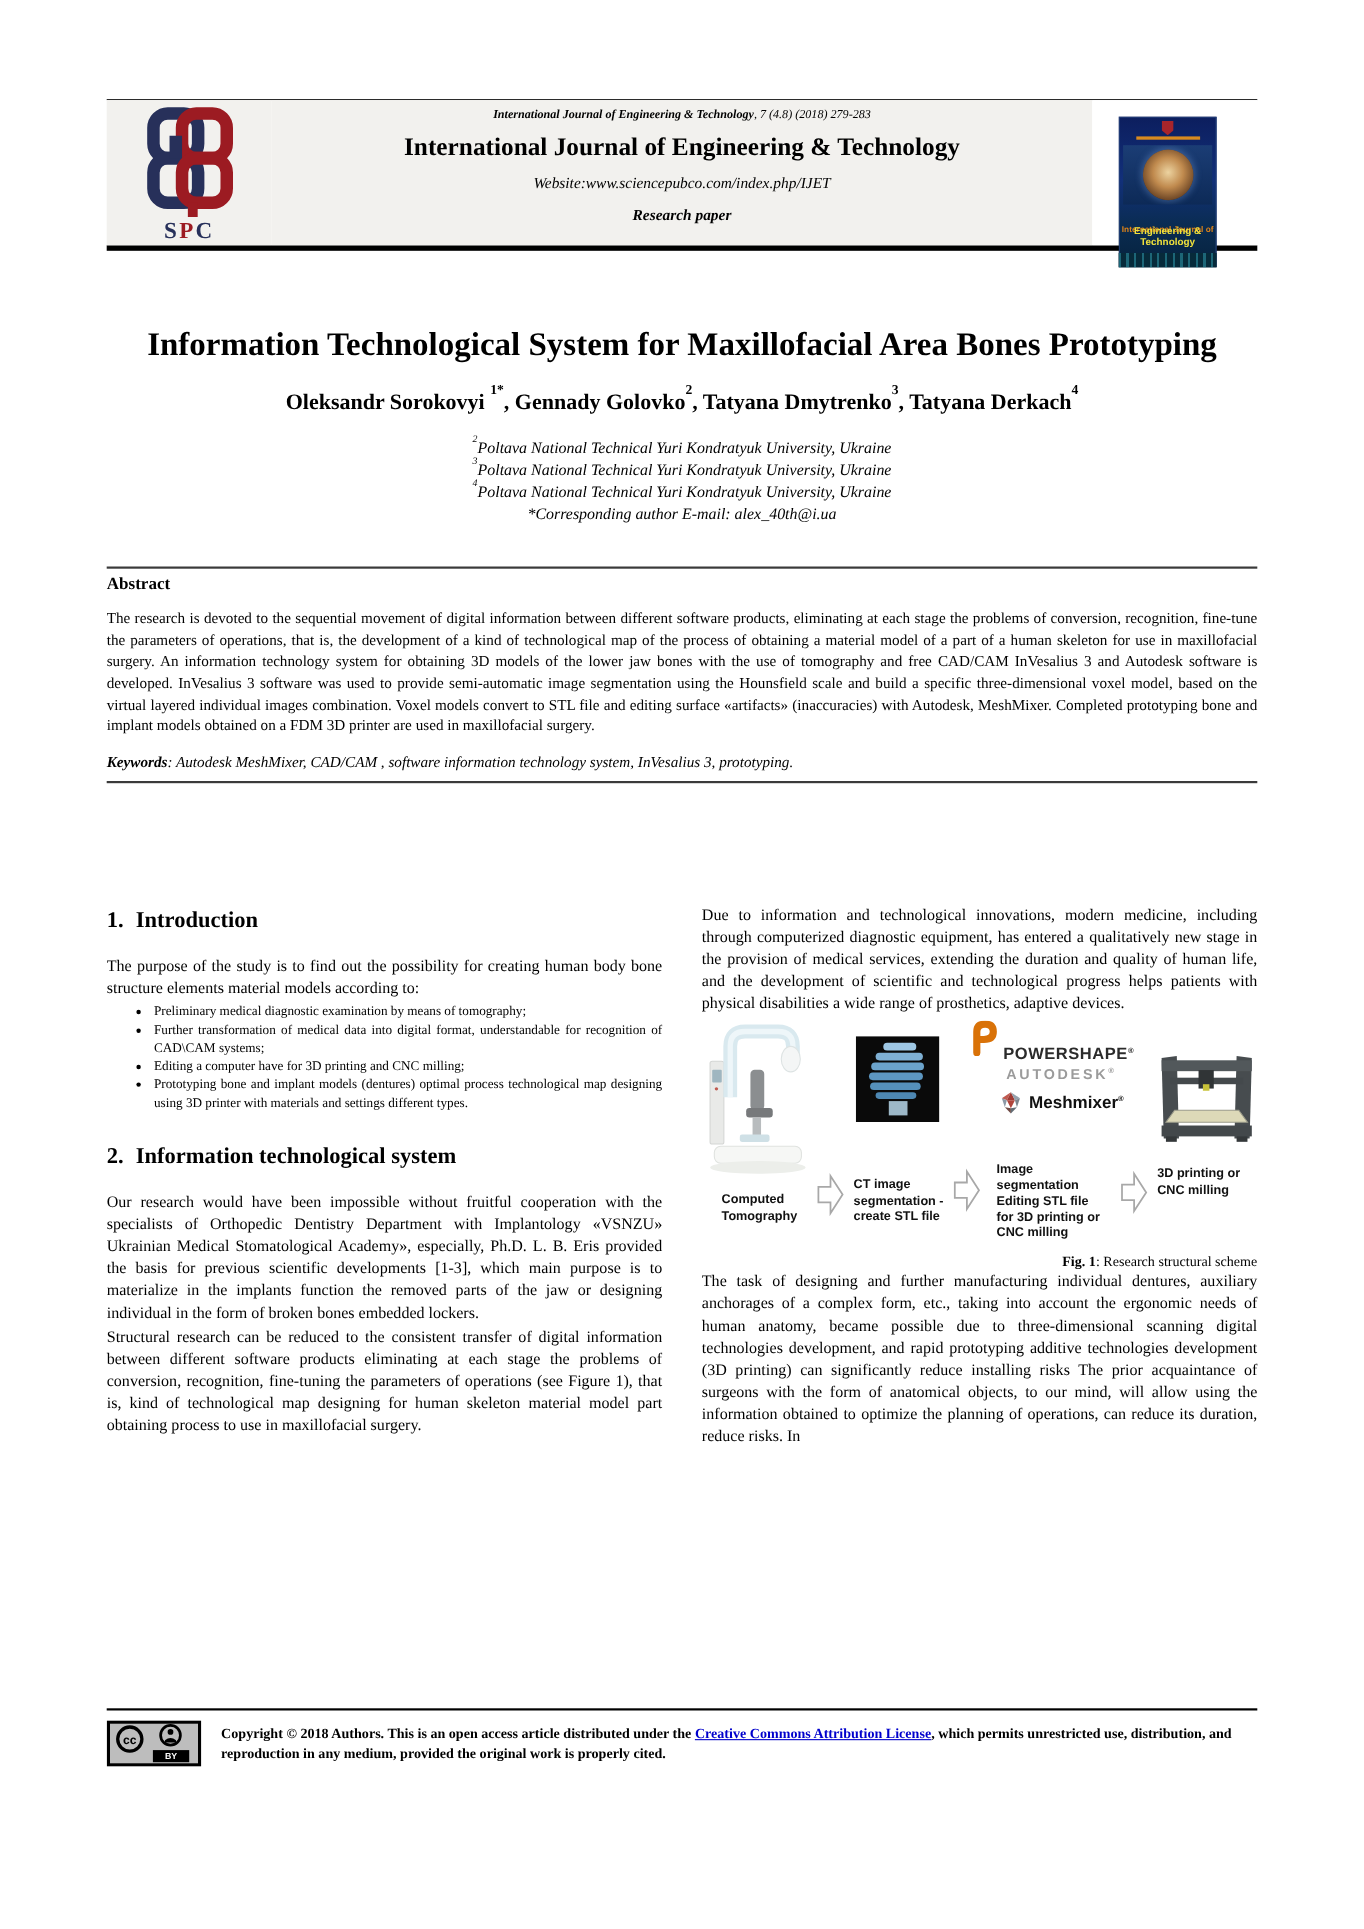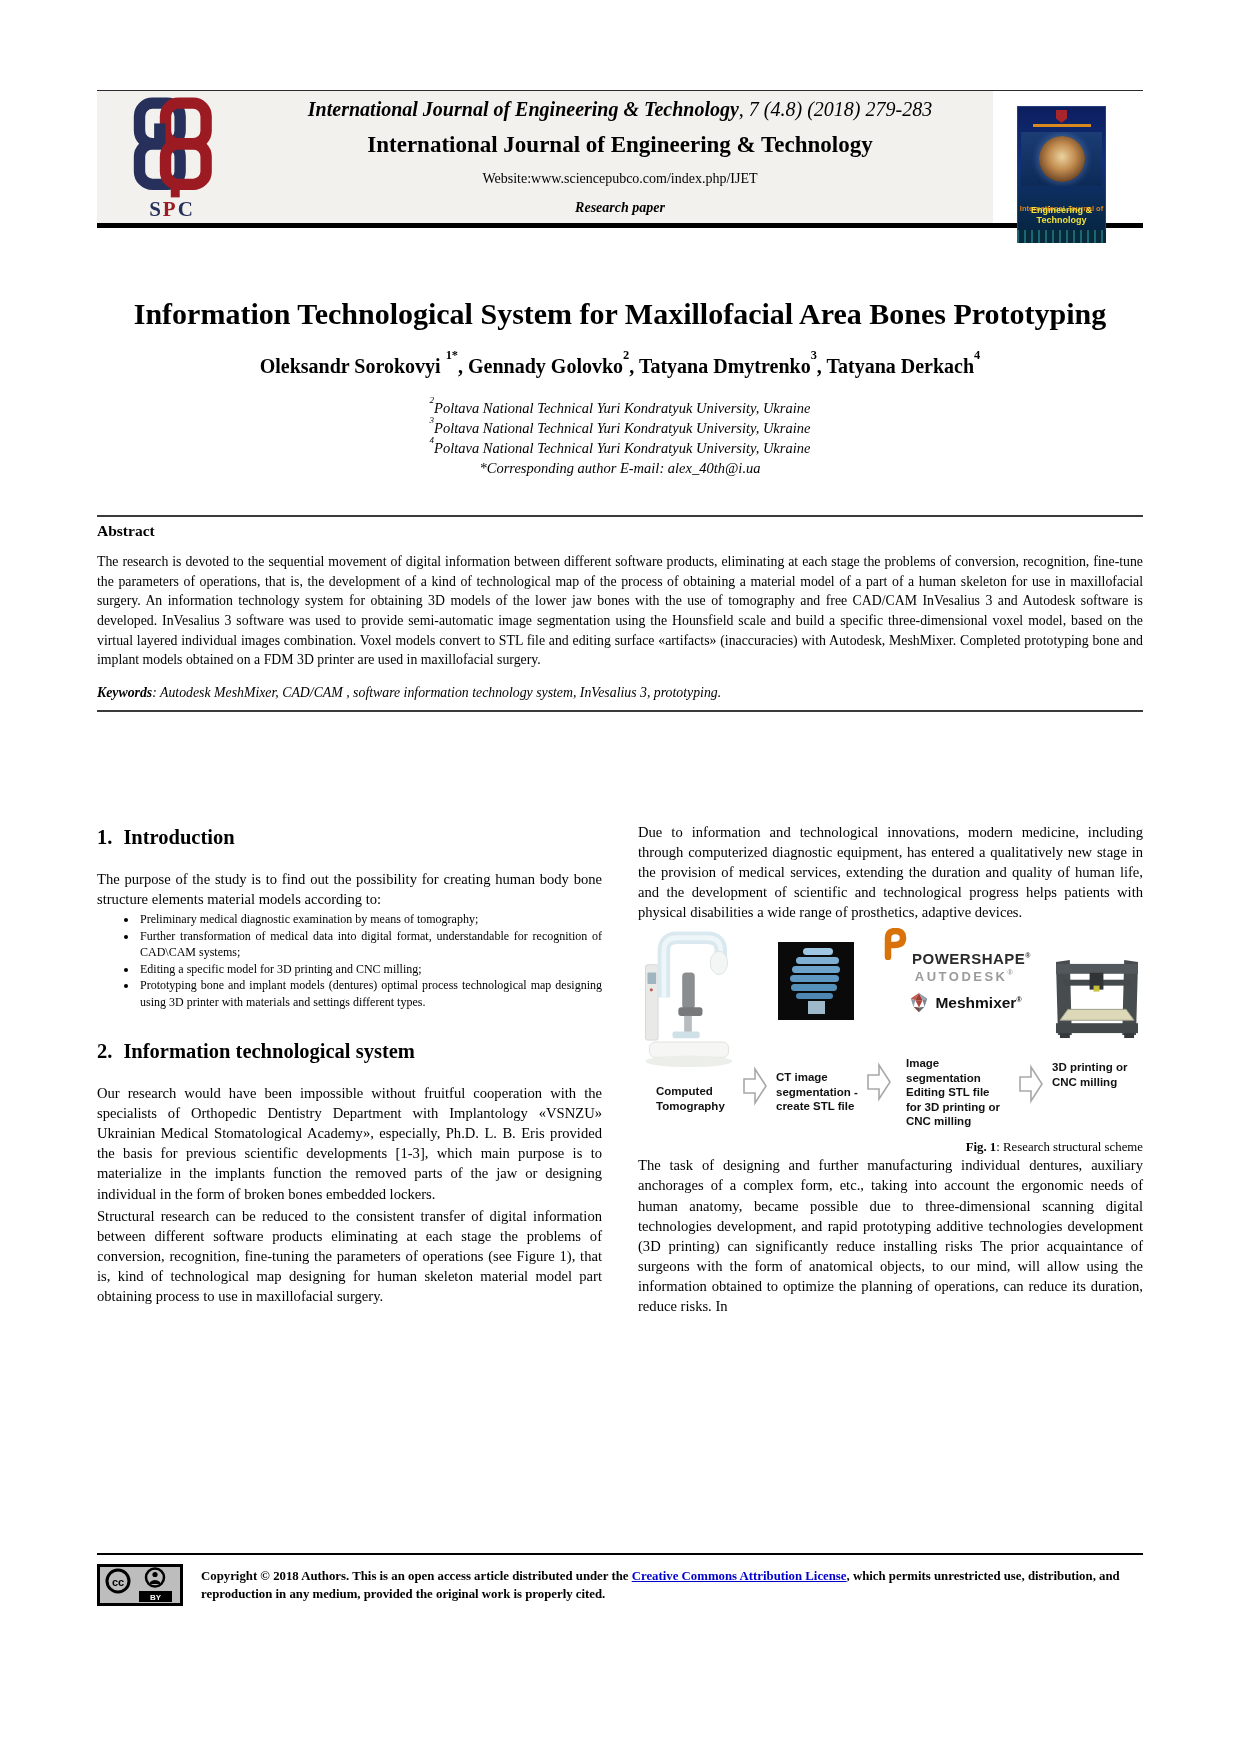--- a/index.html
+++ b/index.html
@@ -7,24 +7,24 @@
         font-family:"Liberation Serif", serif;color:#000;overflow:hidden;}
   .content{margin:0 97px;width:1046px;}
 
   
   .header-band{margin-top:90px;border-top:1px solid #2b2b2b;border-bottom:5px solid #000;position:relative;}
   .header-row{display:flex;min-height:132px;}
   .spc-cell{width:150px;background:#f2f1ee;display:flex;flex-direction:column;align-items:center;padding-top:4px;}
   .spc-text{font-weight:bold;font-size:21px;letter-spacing:2px;margin-top:-2px;}
   .spc-text .navy{color:#27305a;} .spc-text .red{color:#9c1b22;}
   .center-cell{flex:1;background:#f2f1ee;text-align:center;padding:7px 8px 4px;}
-  .cite-line{font-size:20px;font-style:italic;}
+  .cite-line{font-size:11px;font-style:italic;}
   .cite-line .t{font-weight:bold;}
   .journal-title{font-size:23px;font-weight:bold;margin-top:11px;}
-  .website-line{font-size:14px;margin-top:13px;}
+  .website-line{font-size:14px;font-style:italic;margin-top:13px;}
   .paper-type{font-size:14px;font-style:italic;font-weight:bold;margin-top:13px;}
   .cover-cell{width:150px;background:#fff;position:relative;}
   .cover{position:absolute;top:15px;left:24px;width:89px;height:137px;z-index:3;
          background:linear-gradient(180deg,#0c1e5e 0%,#12307a 42%,#0a2c52 72%,#06223d 100%);
          box-shadow:inset 0 0 0 1px #23407a;}
   .cover-emblem{width:11px;height:13px;margin:4px auto 1px;background:#a8252b;
          clip-path:polygon(0 0,100% 0,100% 65%,50% 100%,0 65%);}
   .cover-orgline{width:58px;height:3px;margin:1px auto 0;background:#d98a1f;}
   .cover-machine{position:absolute;top:26px;left:4px;right:4px;height:54px;
          background:linear-gradient(#1b3d75,#0d2a57);overflow:hidden;}
@@ -146,21 +146,21 @@
     <div class="kw-rule"></div>
 
     <div class="columns">
 
       <div class="col">
         <h2 class="sec"><span class="h-num">1.</span><span>Introduction</span></h2>
         <p class="body-par">The purpose of the study is to find out the possibility for creating human body bone structure elements material models according to:</p>
         <ul class="bullets">
           <li>Preliminary medical diagnostic examination by means of tomography;</li>
           <li>Further transformation of medical data into digital format, understandable for recognition of CAD\CAM systems;</li>
-          <li>Editing  a specific model for 3D printing and CNC milling;</li>
+          <li>Editing  a computer have for 3D printing and CNC milling;</li>
           <li>Prototyping bone and implant models (dentures) optimal process technological map designing using 3D printer with materials and settings different types.</li>
         </ul>
         <h2 class="sec second"><span class="h-num">2.</span><span>Information technological system</span></h2>
         <p class="body-par">Our research would have been impossible without fruitful cooperation with the specialists of Orthopedic Dentistry Department with Implantology «VSNZU» Ukrainian Medical Stomatological Academy», especially, Ph.D. L. B. Eris provided the basis for previous scientific developments [1-3], which main purpose is to materialize in the implants function the removed parts of the jaw or designing individual in the form of broken bones embedded lockers.</p>
         <p class="body-par">Structural research can be reduced to the consistent transfer of digital information between different software products eliminating at each stage the problems of conversion, recognition, fine-tuning the parameters of operations (see Figure 1), that is, kind of technological map designing for  human skeleton material model part obtaining process to use in maxillofacial surgery.</p>
       </div>
 
       <div class="col">
         <p class="body-par">Due to information and technological innovations, modern medicine, including through computerized diagnostic equipment, has entered a qualitatively new stage in the provision of medical services, extending the duration and quality of human life, and the development of scientific and technological progress helps patients with physical disabilities a wide range of prosthetics, adaptive devices.</p>
 

